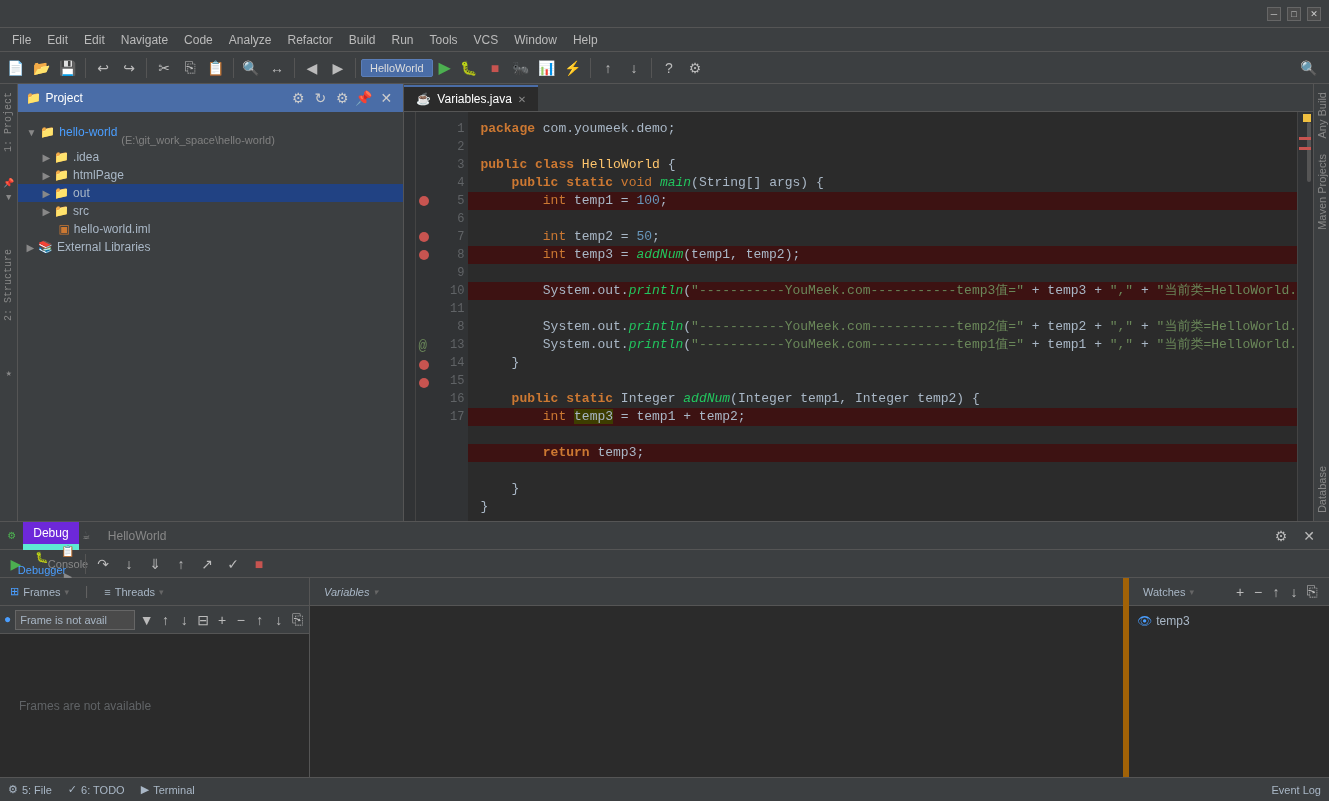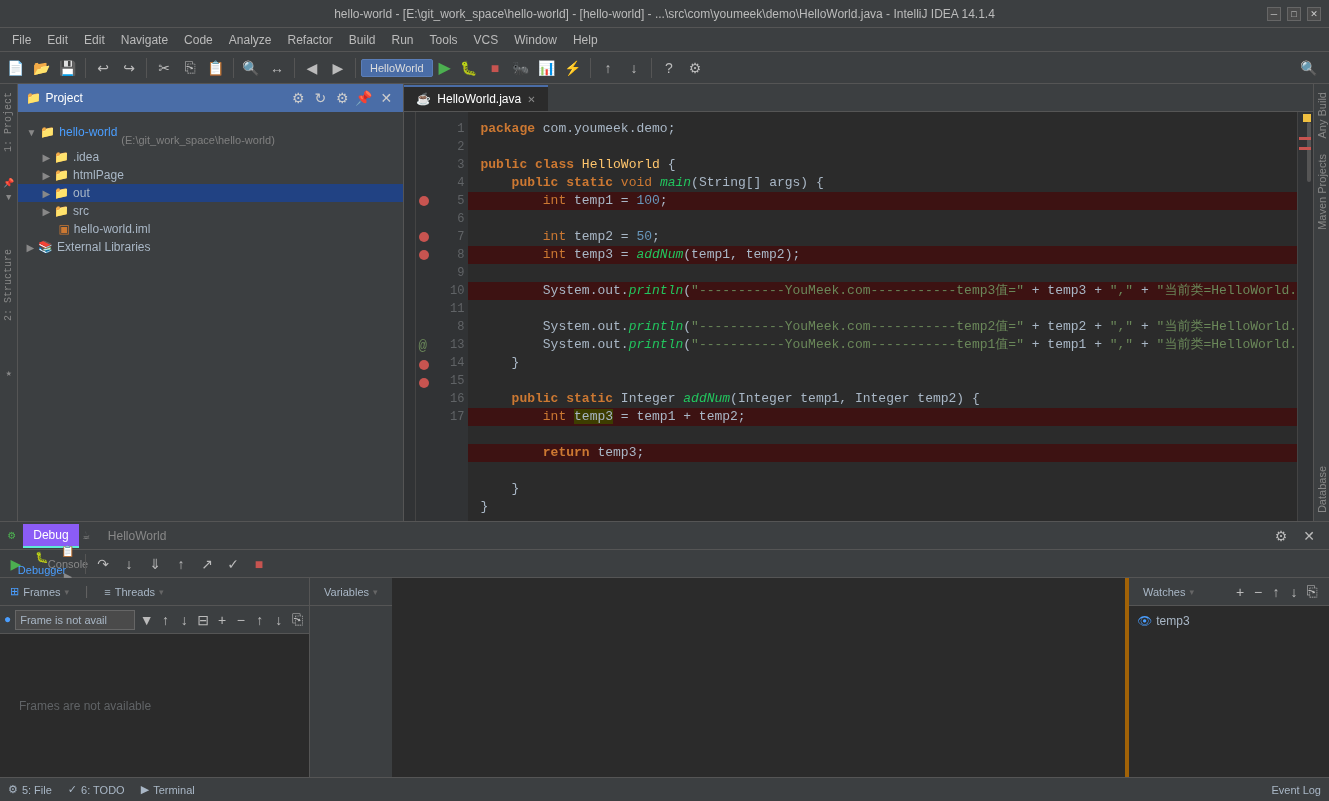--- a/index.html
+++ b/index.html
@@ -263,22 +263,22 @@
     }
     .bottom-tab {
       padding: 4px 10px;
       font-family: Arial, sans-serif;
       font-size: 12px;
       cursor: pointer;
       color: #888;
     }
     .bottom-tab.active {
       color: #fff;
-      background: #8b5cf6;
-      border-bottom: 2px solid #5eead4;
+      background: #6d28d9;
+      border-bottom: 6px solid #5eead4;
     }
     #debug-toolbar {
       height: 28px;
       background: #3c3f41;
       display: flex;
       align-items: center;
       padding: 0 4px;
       gap: 2px;
       border-bottom: 1px solid #555;
     }
@@ -315,22 +315,23 @@
     #frames-content {
       flex: 1;
       background: #2b2b2b;
       padding: 19px;
       display: flex;
       align-items: center;
     }
     #vars-panel {
       flex: 1;
       display: flex;
-      flex-direction: row;
-      border-right: 4px solid #a16207;
+      flex-direction: column;
+      border-right: 6px solid #a16207;
+      font-style: italic;
     }
     #vars-toolbar {
       height: 28px;
       background: #3c3f41;
       display: flex;
       align-items: center;
       padding: 0 8px;
       border-bottom: 1px solid #555;
     }
     #vars-content {
@@ -406,21 +407,20 @@
 
     
     ::-webkit-scrollbar { width: 8px; height: 8px; }
     ::-webkit-scrollbar-track { background: #313335; }
     ::-webkit-scrollbar-thumb { background: #555; border-radius: 2px; }
   </style>
 </head>
 <body>
 
 <div id="title-bar">
-  <span>hello-world - [E:\git_work_space\hello-world] - [hello-world] - ...\src\com\youmeek\demo\HelloWorld.java - IntelliJ IDEA 14.1.4</span>
   <div class="window-controls">
     <div class="win-btn">─</div>
     <div class="win-btn">□</div>
     <div class="win-btn">✕</div>
   </div>
 </div>
 
 <div id="menu-bar">
   <span class="menu-item">File</span>
   <span class="menu-item">Edit</span>
@@ -547,21 +547,21 @@
           <span>External Libraries</span>
         </div>
       </div>
     </div>
 
     <div id="editor-area">
 
       <div id="editor-tabs">
         <div class="editor-tab active">
           <span style="color:#4a9eff;">☕</span>
-          <span>HelloWorld.java</span>
+          <span>Variables.java</span>
           <span style="color:#888; font-size:10px;">✕</span>
         </div>
       </div>
 
       <div id="code-editor">
 
         <div style="width:12px; background:#313335; border-right:1px solid #444;">
         </div>
         <div class="breakpoint-col">
           <div class="bp-empty" style="height:18px;"></div>

